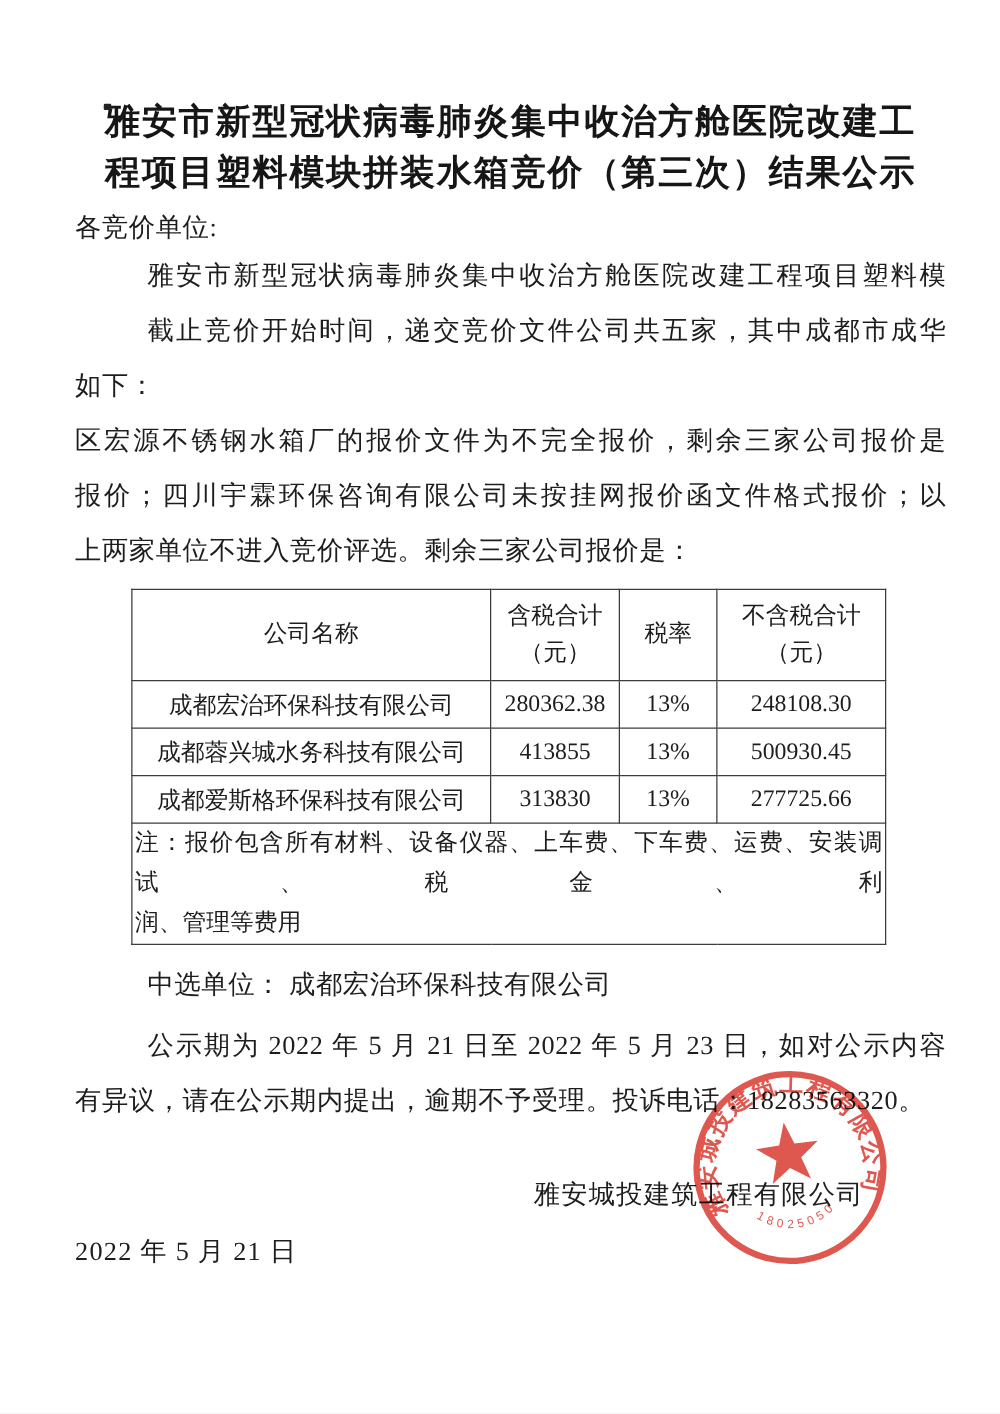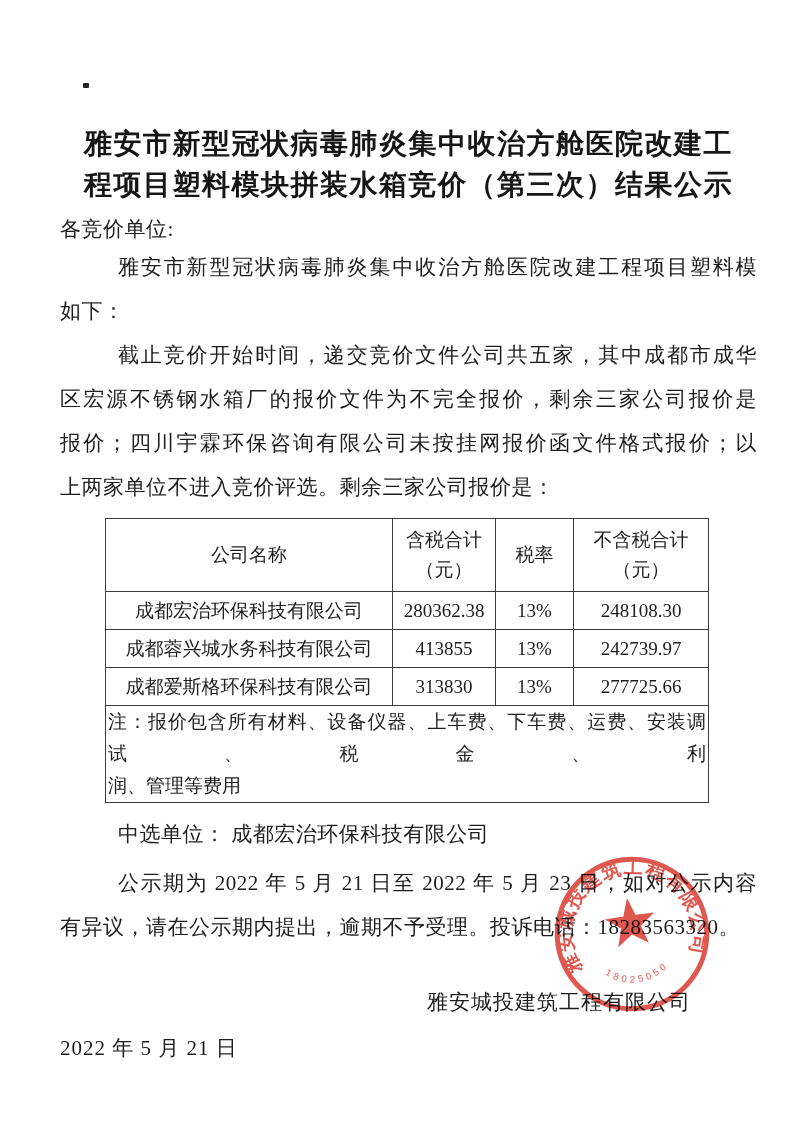--- a/index.html
+++ b/index.html
@@ -2,21 +2,21 @@
 <html><head>
 <meta charset="utf-8">
 <style>
   html,body{margin:0;padding:0;background:#e9e9e9;}
   .page{
     position:relative;width:800px;height:1131px;margin:0 auto;
     background:#ffffff;overflow:hidden;
     font-family:"Liberation Serif","DejaVu Serif",serif;
     color:#1d1d1d;
   }
-  .content{padding:76px 43px 0 60px;margin-top:47px;}
+  .content{padding:76px 43px 0 60px;}
   .title-line{
     font-family:"Liberation Sans","DejaVu Sans",sans-serif;
     font-weight:700;font-size:28px;line-height:41px;
     text-align:center;letter-spacing:1.5px;color:#161616;
   }
   .salutation{font-size:21px;line-height:32px;margin-top:8px;letter-spacing:.5px;}
   .bline{
     font-size:21px;line-height:44px;letter-spacing:.5px;
     text-align:justify;text-align-last:justify;
   }
@@ -52,23 +52,23 @@
 
 <div class="page">
   <div class="content">
 
     <div class="title-line">雅安市新型冠状病毒肺炎集中收治方舱医院改建工</div>
     <div class="title-line">程项目塑料模块拼装水箱竞价（第三次）结果公示</div>
 
     <div class="salutation">各竞价单位:</div>
 
     <div class="bline indent">雅安市新型冠状病毒肺炎集中收治方舱医院改建工程项目塑料模</div>
+    <div class="bline indent">截止竞价开始时间，递交竞价文件公司共五家，其中成都市成华</div>
+
     <div class="bline lastline">如下：</div>
-
-    <div class="bline indent">截止竞价开始时间，递交竞价文件公司共五家，其中成都市成华</div>
     <div class="bline">区宏源不锈钢水箱厂的报价文件为不完全报价，剩余三家公司报价是</div>
     <div class="bline">报价；四川宇霖环保咨询有限公司未按挂网报价函文件格式报价；以</div>
     <div class="bline lastline">上两家单位不进入竞价评选。剩余三家公司报价是：</div>
 
     <table class="bid">
       <colgroup>
           <col style="width:287px">
           <col style="width:103px">
           <col style="width:78px">
           <col style="width:135px">
@@ -85,21 +85,21 @@
       <tr class="drow">
         <td>成都宏治环保科技有限公司</td>
         <td>280362.38</td>
         <td>13%</td>
         <td>248108.30</td>
       </tr>
       <tr class="drow">
         <td>成都蓉兴城水务科技有限公司</td>
         <td>413855</td>
         <td>13%</td>
-        <td>242739.97</td>
+        <td>500930.45</td>
       </tr>
       <tr class="drow">
         <td>成都爱斯格环保科技有限公司</td>
         <td>313830</td>
         <td>13%</td>
         <td>277725.66</td>
       </tr>
       <tr>
         <td class="notecell" colspan="4">
           <div class="noteline">注：报价包含所有材料、设备仪器、上车费、下车费、运费、安装调试、税金、利</div>

